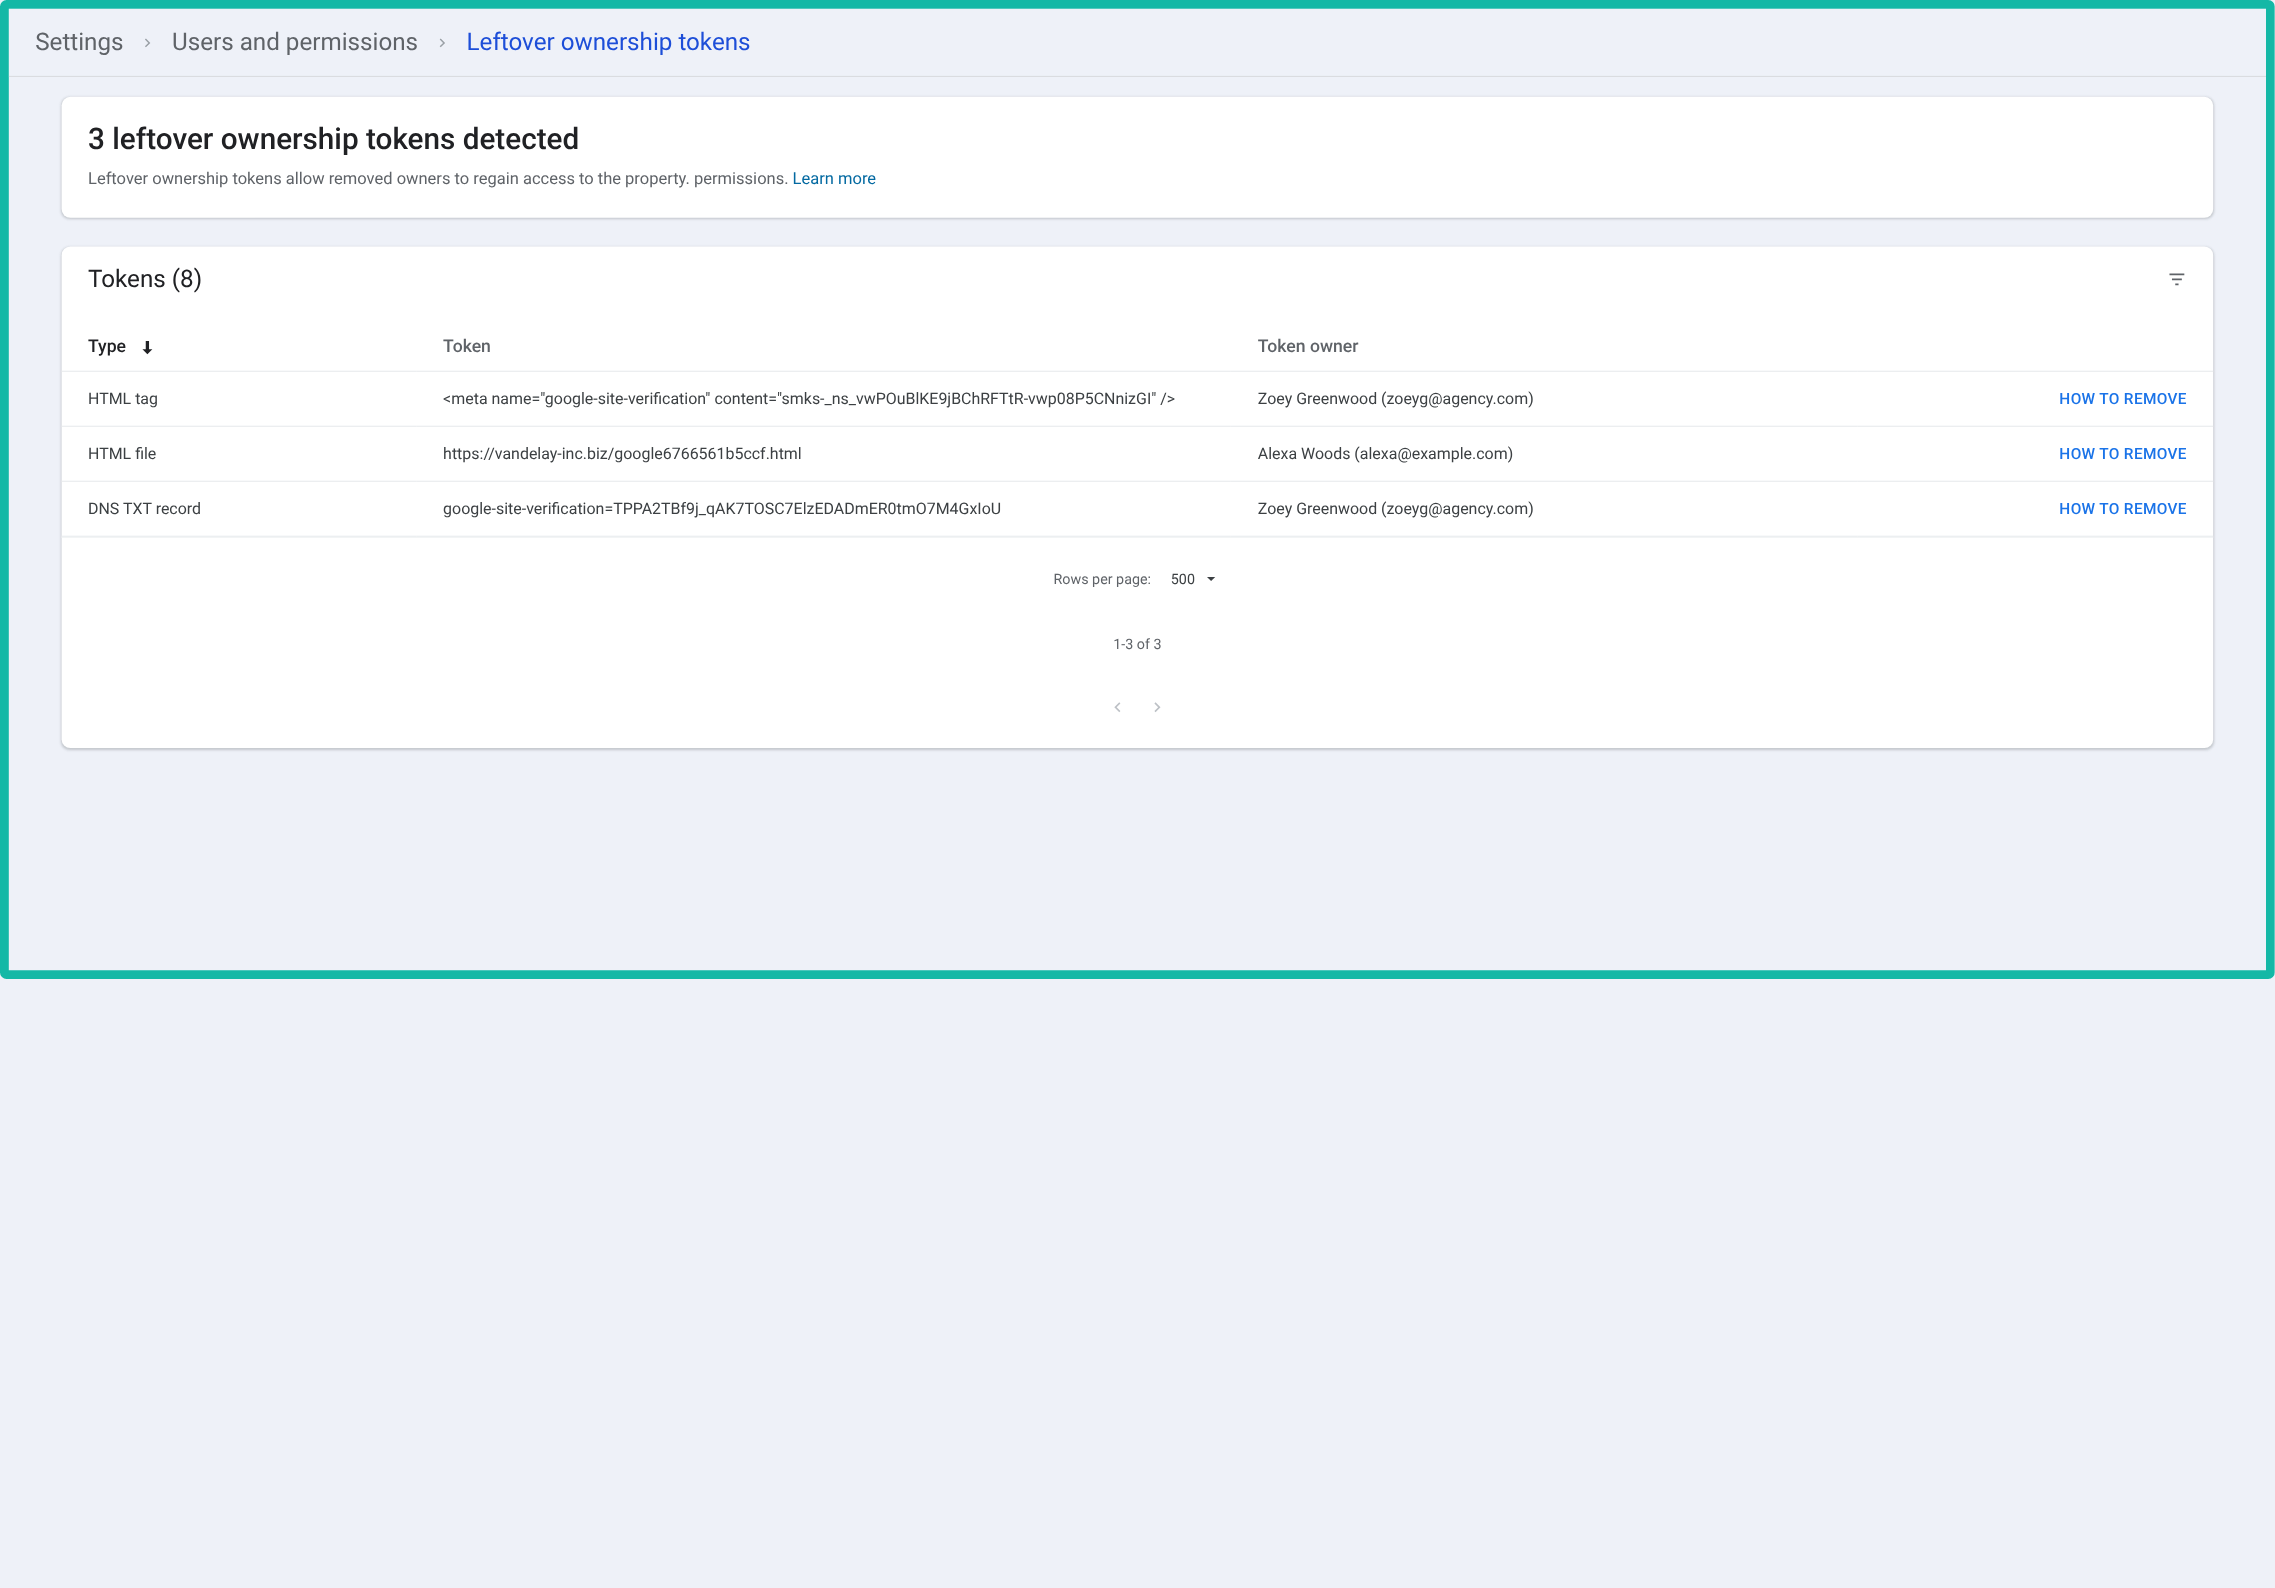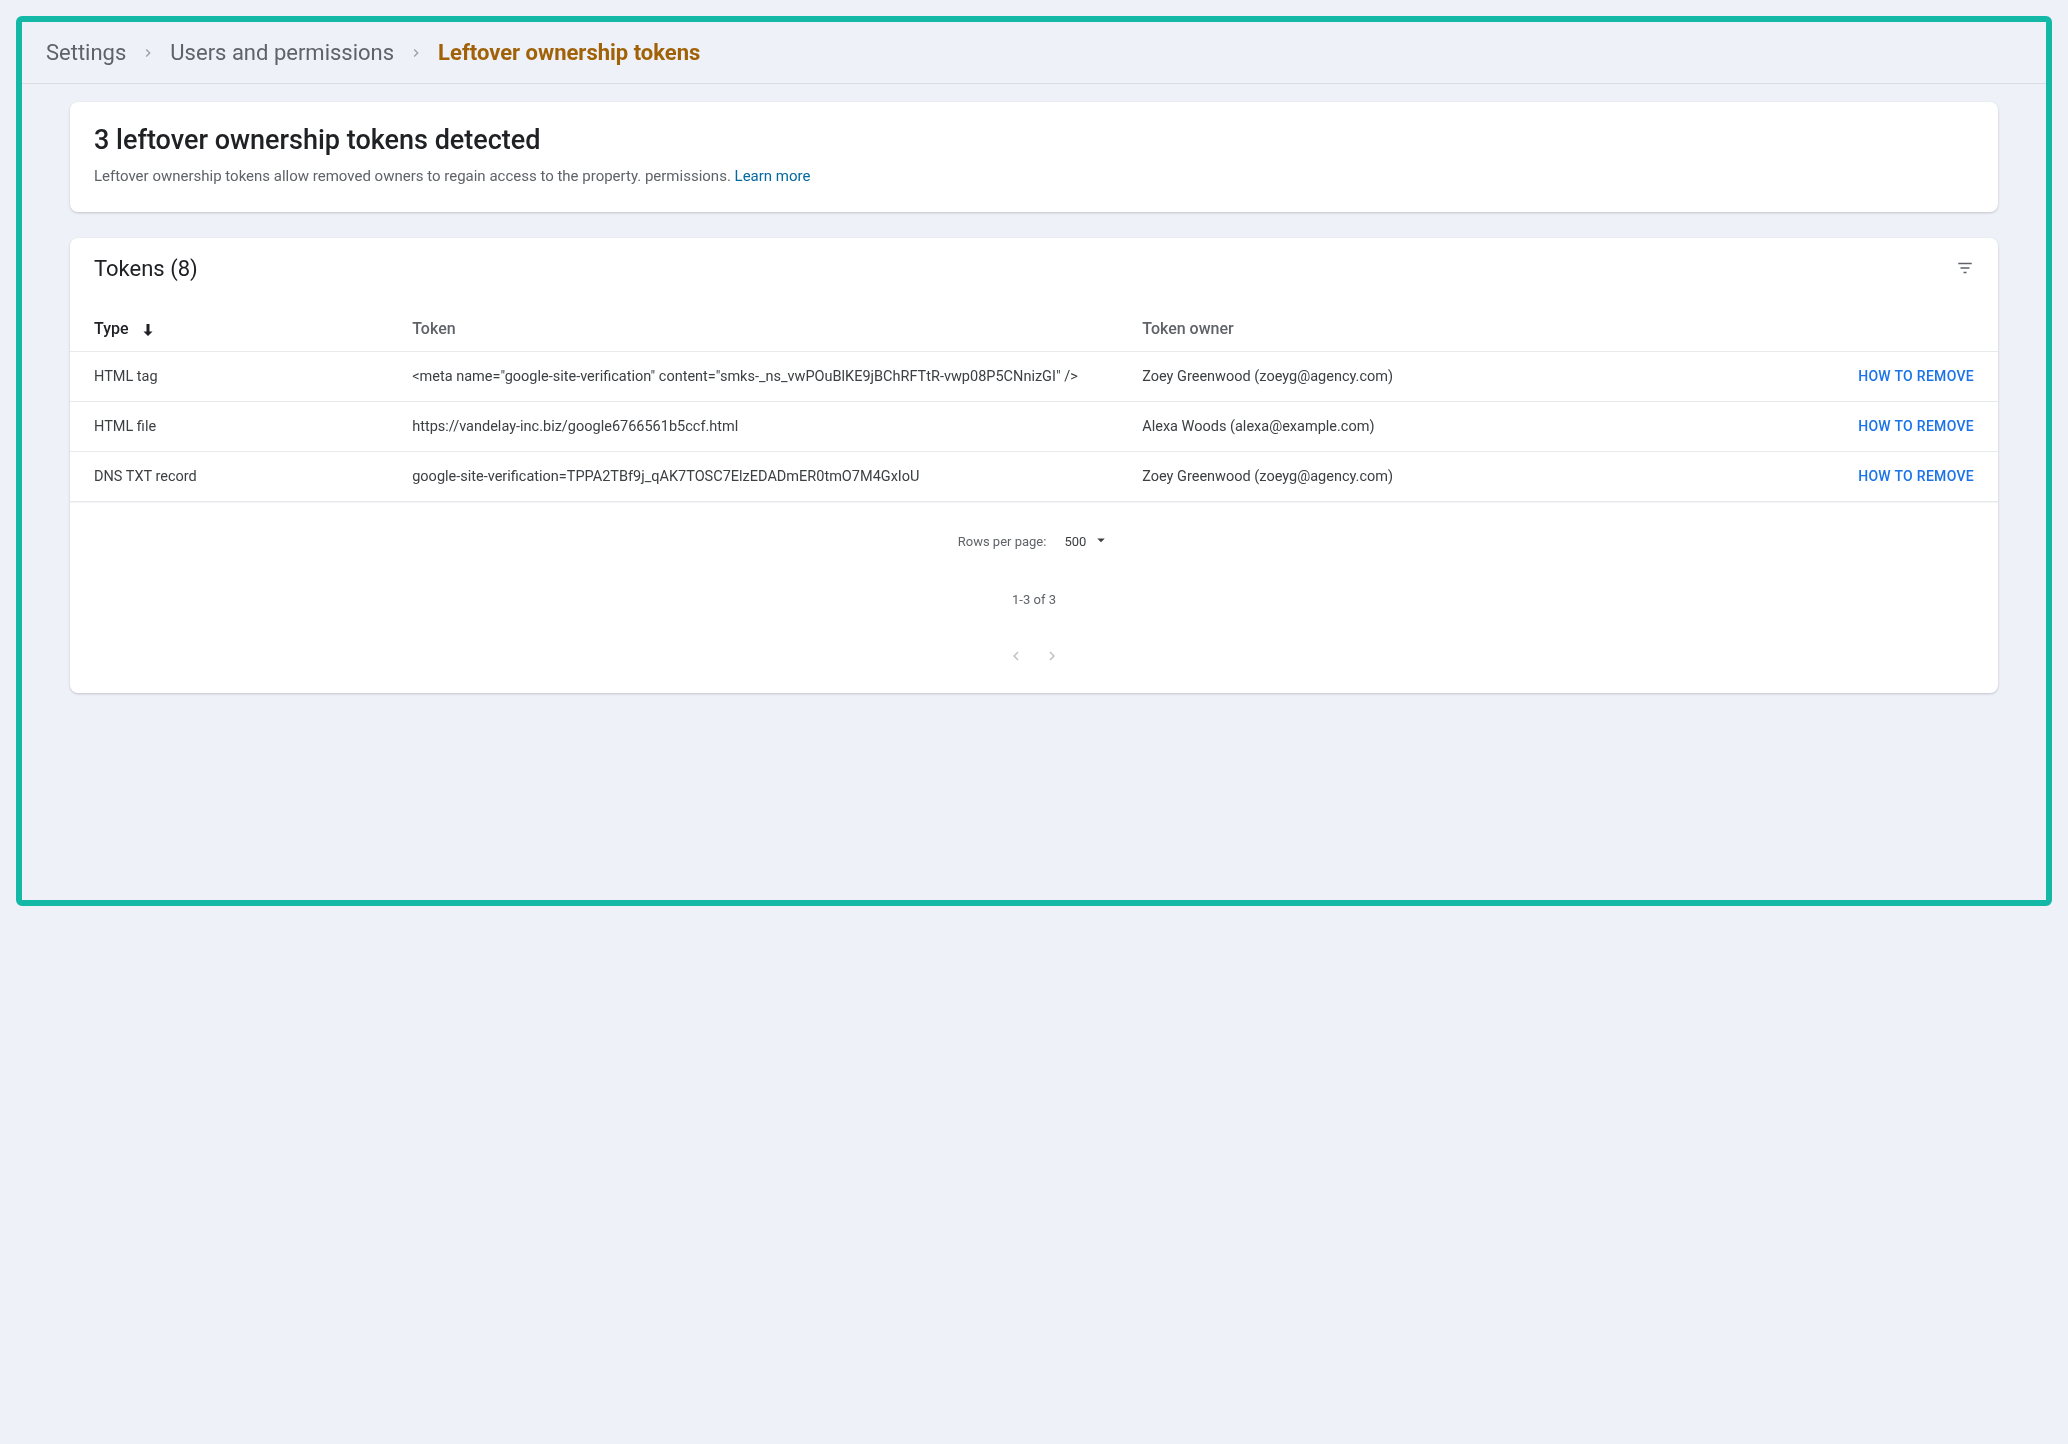--- a/index.html
+++ b/index.html
@@ -3,41 +3,41 @@
   <meta charset="utf-8">
   <style>
     * { box-sizing: border-box; margin: 0; padding: 0; }
     body {
       font-family: Roboto, "Helvetica Neue", Arial, sans-serif;
       background: #eef1f8;
       color: #3c4043;
       font-size: 14px;
     }
     .frame {
-      border: 6px solid #14b8a6;
+      border: 8px solid #14b8a6;
       border-radius: 6px;
-      margin: 16px;
+      margin: 0;
       background: #eef1f8;
       min-height: 890px;
       overflow: hidden;
     }
     .topbar {
       padding: 18px 24px 18px 24px;
       border-bottom: 1px solid #dadce0;
       background: #eef1f8;
     }
     .breadcrumb {
       display: flex;
       align-items: center;
       gap: 14px;
       font-size: 22px;
       color: #5f6368;
     }
     .breadcrumb .crumb { white-space: nowrap; }
-    .breadcrumb .crumb.active { color: #a16207; font-weight: 700; }
+    .breadcrumb .crumb.active { color: #1d4ed8; font-weight: 400; }
     .chev { color: #9aa0a6; display: inline-flex; }
     .content { padding: 18px 48px 40px 48px; }
     .card {
       background: #fff;
       border-radius: 8px;
       box-shadow: 0 1px 2px rgba(60,64,67,.15), 0 1px 3px rgba(60,64,67,.1);
       margin-bottom: 26px;
     }
     .banner { padding: 22px 24px 24px 24px; }
     .banner h2 { font-size: 27px; font-weight: 500; color: #202124; margin-bottom: 10px; }

